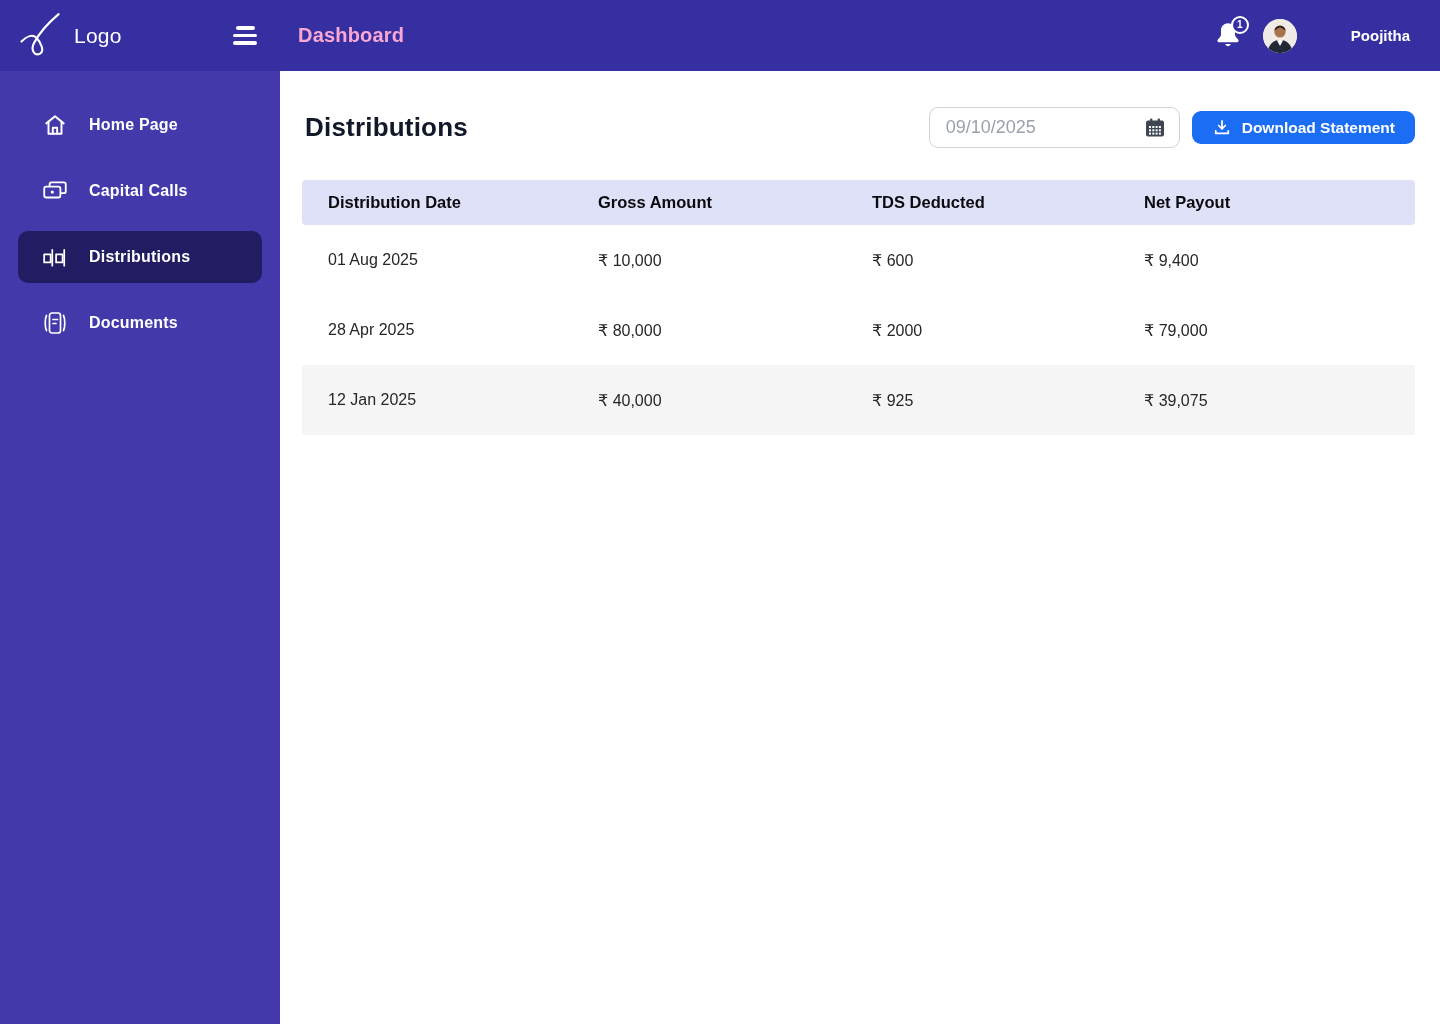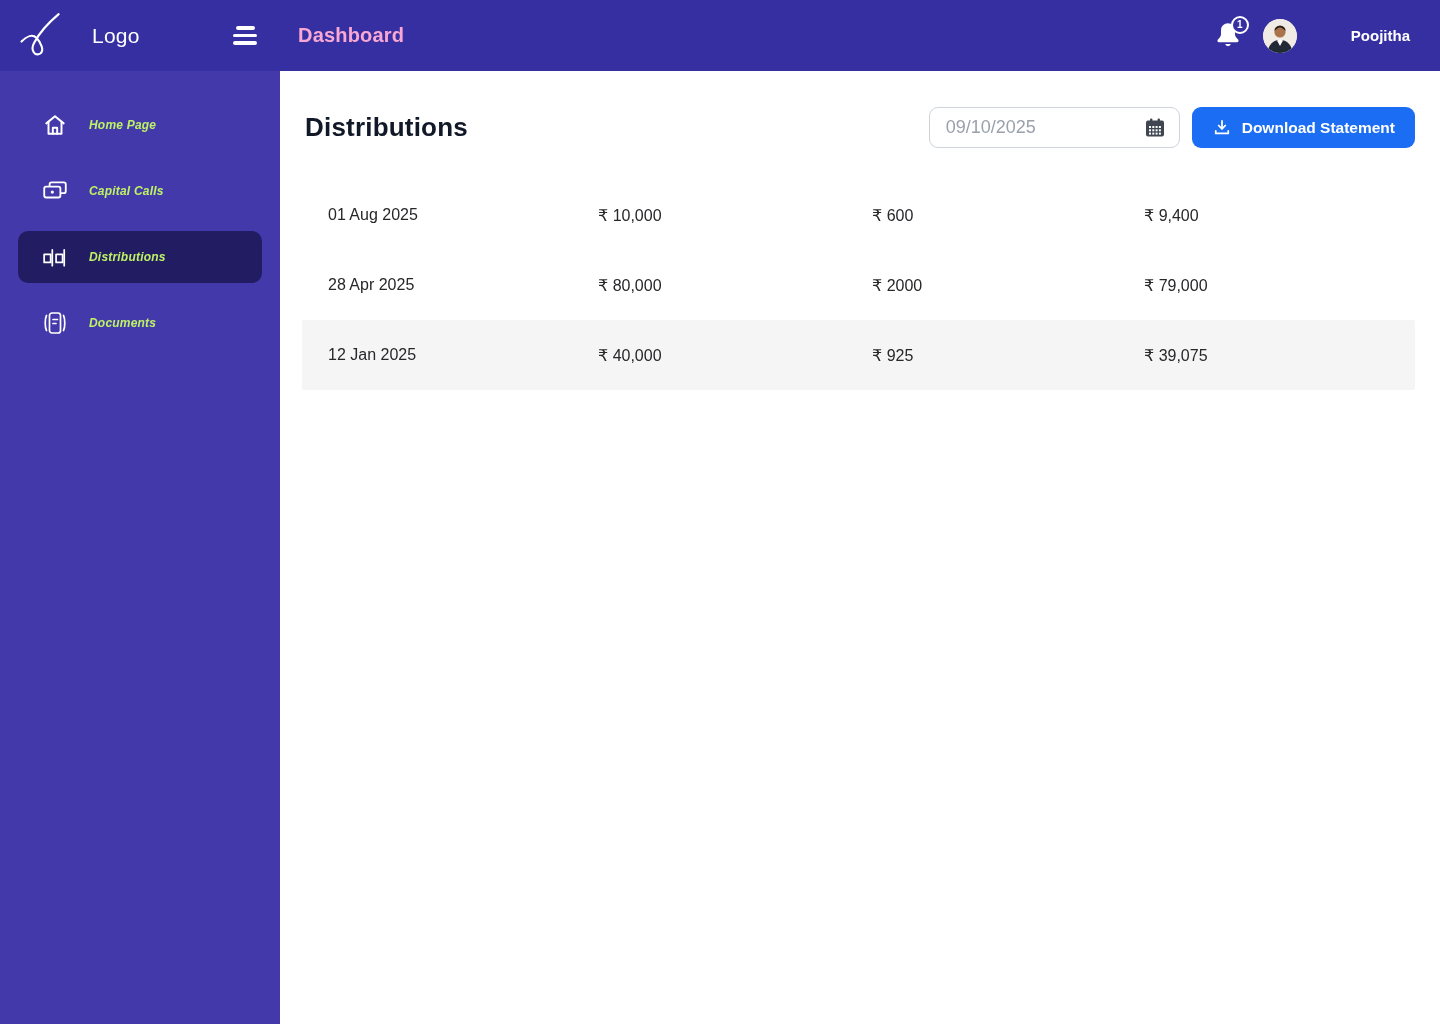--- a/index.html
+++ b/index.html
@@ -2,21 +2,21 @@
 <html><head>
 <meta charset="utf-8">
 <style>
   * { margin:0; padding:0; box-sizing:border-box; }
   html,body { width:1440px; height:1024px; overflow:hidden; background:#ffffff;
               font-family:"Liberation Sans","DejaVu Sans",sans-serif; }
 
   
   .topbar { position:absolute; top:0; left:0; width:1440px; height:71px;
             background:#362fa2; display:flex; align-items:center; z-index:5; }
-  .brand { display:flex; align-items:center; gap:28px; padding-left:18px; width:210px; }
+  .brand { display:flex; align-items:center; gap:10px; padding-left:18px; width:210px; }
   .logo-svg { width:46px; height:52px; }
   .logo-text { color:#ffffff; font-size:21px; font-weight:500; letter-spacing:.2px; }
   .hamburger { background:none; border:none; cursor:pointer; width:34px; height:30px;
                display:flex; flex-direction:column; justify-content:center; gap:4px;
                align-items:center; margin-left:18px; }
   .hamburger .bar { height:3.5px; background:#ffffff; border-radius:2px; width:24px; }
   .hamburger .bar.short { width:19px; }
   .topbar-title { color:#f9a8d4; font-size:20px; font-weight:700; margin-left:36px; letter-spacing:.2px; }
   .topbar-right { margin-left:auto; display:flex; align-items:center; gap:18px; padding-right:30px; }
   .bell-wrap { position:relative; width:32px; height:32px; cursor:pointer; }
@@ -28,37 +28,37 @@
             background:#efe9e2; }
   .username { color:#ffffff; font-size:15px; font-weight:600;margin-left:36px; }
 
   
   .sidebar { position:absolute; top:71px; left:0; width:280px; height:953px;
              background:#4339ab; padding-top:28px; }
   .nav-item { display:flex; align-items:center; gap:20px; height:52px; margin:0 18px 14px 18px;
               padding-left:23px; border-radius:10px; cursor:pointer; }
   .nav-item.active { background:#221d63; }
   .nav-icon { width:28px; height:28px; display:flex; align-items:center; justify-content:center; }
-  .nav-label { color:#bef264; font-size:12px; font-weight:700; letter-spacing:.2px;font-style:italic; }
+  .nav-label { color:#ffffff; font-size:16px; font-weight:700; letter-spacing:.2px; }
 
   
   .content { position:absolute; top:71px; left:280px; width:1160px; height:953px; background:#ffffff; }
   .tab-strip { position:absolute; top:-4px; left:22px; width:306px; height:4px;
                background:#514ac0; border-radius:0 0 3px 3px; }
   .content-header { display:flex; align-items:center; justify-content:space-between;
                     padding:0 25px; margin-top:36px; }
   .section-title { font-size:26px; font-weight:700; color:#111827; letter-spacing:.2px; }
   .controls { display:flex; align-items:center; gap:12px; }
   .date-field { position:relative; width:251px; height:41px; }
   .date-field input { width:100%; height:100%; border:1px solid #cfd4dc; border-radius:9px;
                       padding:0 44px 0 16px; font-size:18px; color:#9aa1ac; outline:none;
                       font-family:"Liberation Sans","DejaVu Sans",sans-serif; background:#ffffff; }
   .cal-btn { position:absolute; right:12px; top:8px; width:26px; height:26px; cursor:pointer;
              display:flex; align-items:center; justify-content:center; }
-  .download-btn { height:41px; padding:0 20px; background:#1b6ef3; color:#ffffff; border:none;
+  .download-btn { height:33px; padding:0 20px; background:#1b6ef3; color:#ffffff; border:none;
                   border-radius:9px; font-size:15.5px; font-weight:700; display:flex;
                   align-items:center; gap:10px; cursor:pointer;
                   font-family:"Liberation Sans","DejaVu Sans",sans-serif; }
 
   
   .table { margin:32px 25px 0 22px; }
   .thead, .trow { display:grid; grid-template-columns:270px 274px 272px 1fr; align-items:center; }
   .thead { background:#dfe1f9; height:45px; border-radius:4px; }
   .thead .cell { font-size:16.5px; font-weight:700; color:#0b0b0f; }
   .trow { height:70px; }
@@ -196,20 +196,26 @@
           <path d="M12 3.5 V12.5"></path>
           <path d="M8 9 l4 4 4-4"></path>
           <path d="M4.5 15.5 V18.5 H19.5 V15.5"></path>
         </svg>
         <span>Download Statement</span>
       </button>
     </div>
   </div>
 
   <div class="table">
+    <div class="thead">
+      <div class="cell">Distribution Date</div>
+      <div class="cell">Gross Amount</div>
+      <div class="cell">TDS Deducted</div>
+      <div class="cell">Net Payout</div>
+    </div>
 
     <div class="trow">
       <div class="cell">01 Aug 2025</div>
       <div class="cell">₹ 10,000</div>
       <div class="cell">₹ 600</div>
       <div class="cell">₹ 9,400</div>
     </div>
 
 
     <div class="trow">

